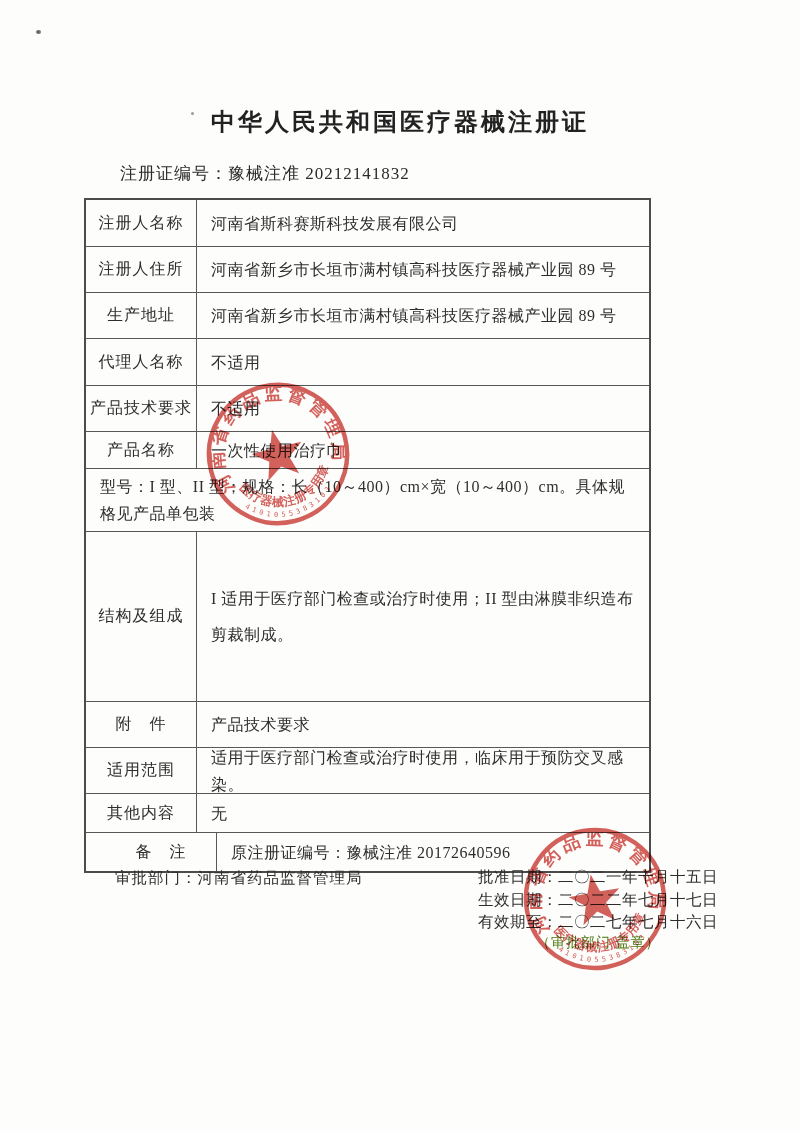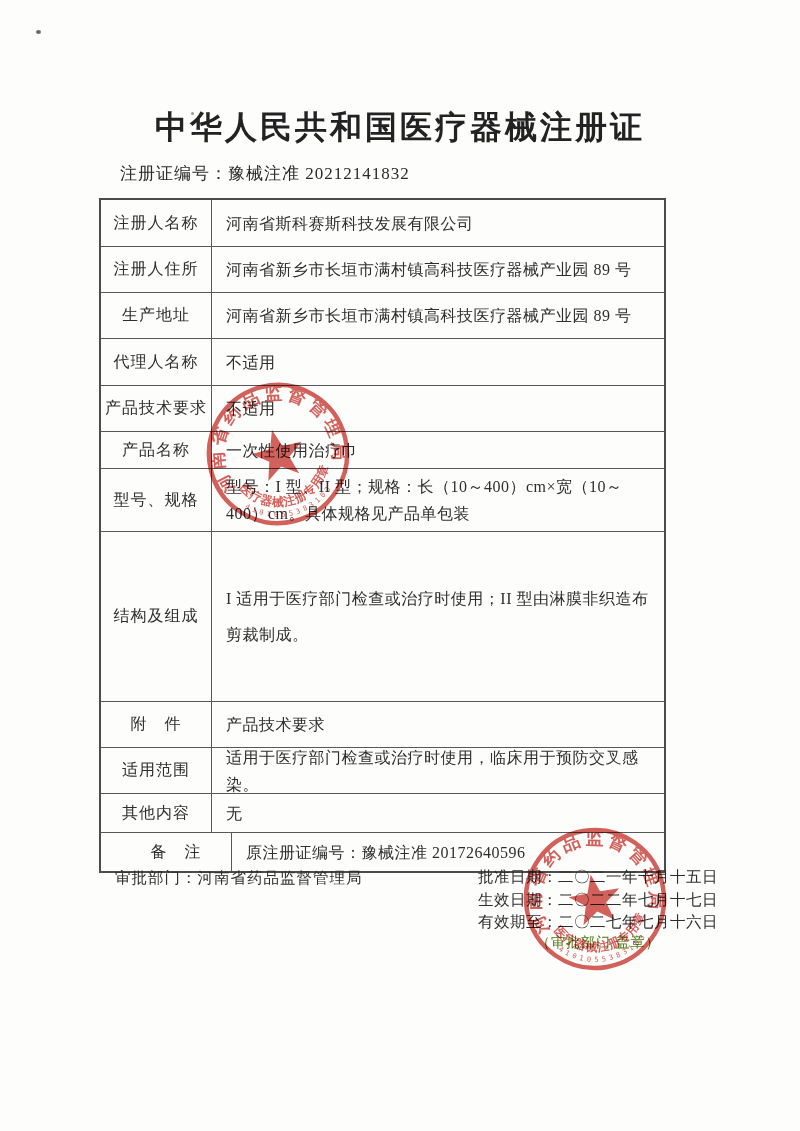--- a/index.html
+++ b/index.html
@@ -12,32 +12,31 @@
     font-family:"Liberation Serif","DejaVu Serif",serif;
     color:#2e2e2e;
   }
   .speck{position:absolute;background:#6a6a6a;border-radius:50%;}
   .s1{left:36px;top:30px;width:5px;height:4px;}
   .s2{left:191px;top:112px;width:3px;height:3px;background:#9a9a9a;}
 
   .title{
     position:absolute;left:0;top:106px;width:100%;
     margin:0;text-align:center;
-    font-size:32px;font-weight:bold;letter-spacing:3px;color:#222;
+    font-size:24px;font-weight:bold;letter-spacing:3px;color:#222;
   }
   .certno{
     position:absolute;left:120px;top:162px;
     font-size:17px;letter-spacing:1px;color:#2b2b2b;
   }
 
   .cert-table{
     position:absolute;left:84px;top:198px;width:567px;
     border:2px solid #4c4c4c;
     box-sizing:border-box;
-    margin-left:15px;
   }
   .row{display:flex;border-bottom:1px solid #585858;}
   .row:last-child{border-bottom:none;padding-left:20px;}
   .cell-label{
     width:110px;flex:0 0 110px;
     display:flex;align-items:center;justify-content:center;
     border-right:1px solid #585858;
     font-size:16px;letter-spacing:1px;text-align:center;
   }
   .cell-value{
@@ -106,21 +105,20 @@
     </div>
     <div class="row r4">
       <div class="cell-label">产品技术要求</div>
       <div class="cell-value">不适用</div>
     </div>
     <div class="row r5">
       <div class="cell-label">产品名称</div>
       <div class="cell-value">一次性使用治疗巾</div>
     </div>
     <div class="row r6">
-      <div class="cell-label">型号、规格</div>
       <div class="cell-value">型号：I 型、II 型；规格：长（10～400）cm×宽（10～400）cm。具体规格见产品单包装</div>
     </div>
     <div class="row r7">
       <div class="cell-label">结构及组成</div>
       <div class="cell-value">I 适用于医疗部门检查或治疗时使用；II 型由淋膜非织造布剪裁制成。</div>
     </div>
     <div class="row r9">
       <div class="cell-label">附　件</div>
       <div class="cell-value">产品技术要求</div>
     </div>

